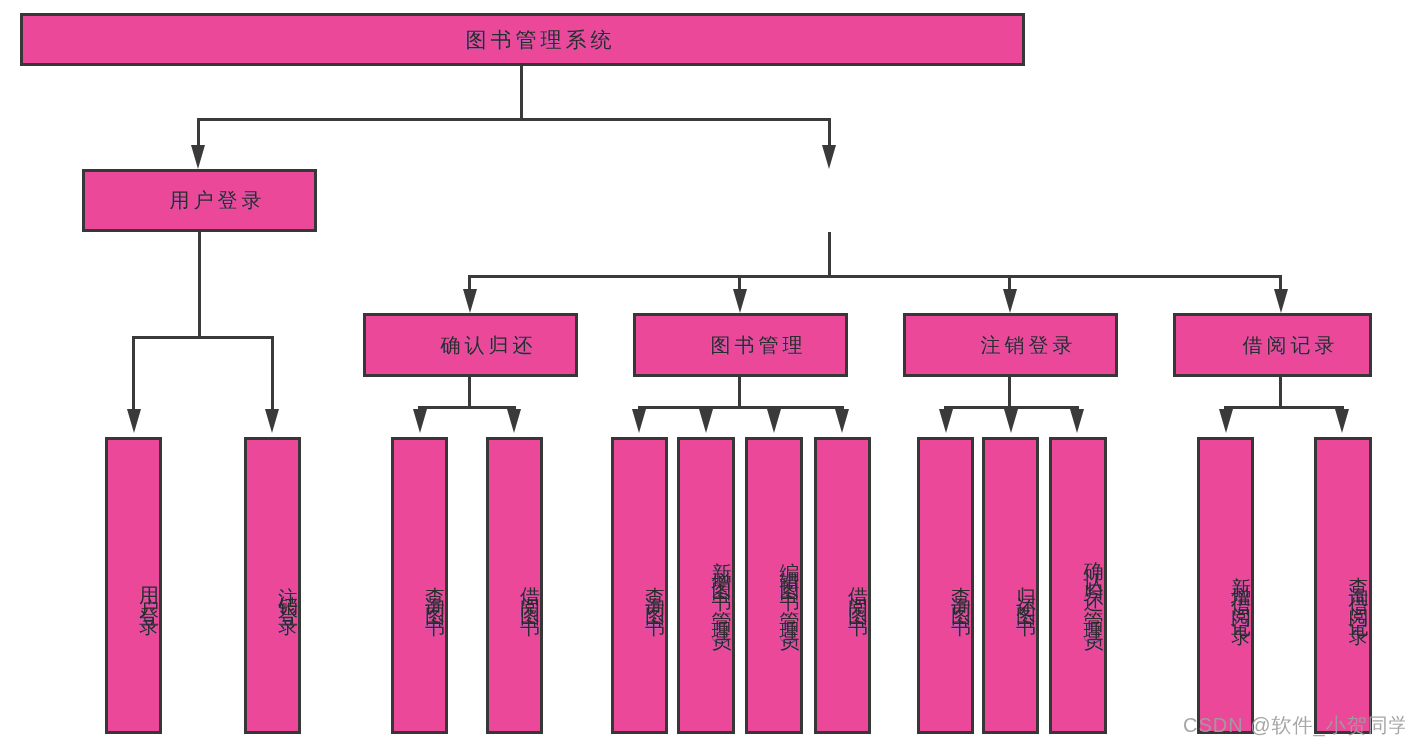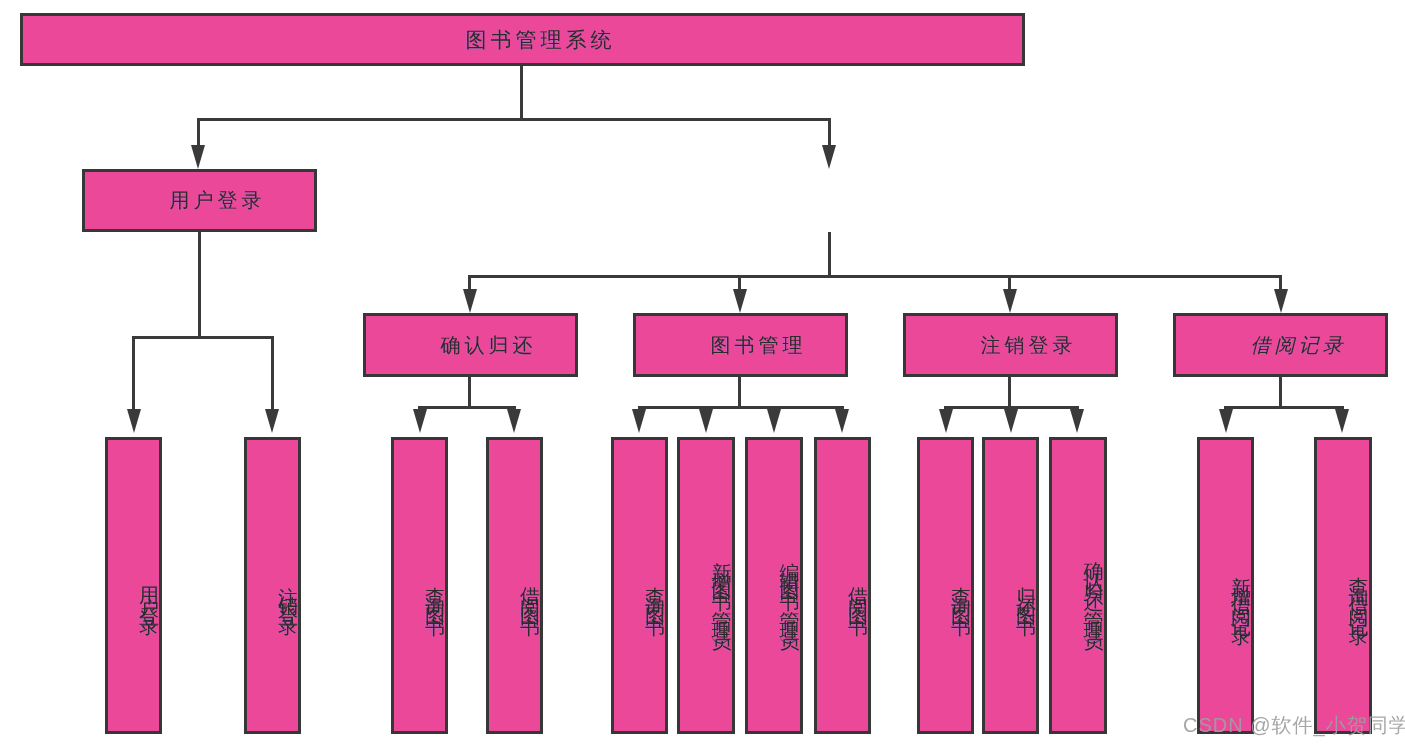--- a/index.html
+++ b/index.html
@@ -63,21 +63,21 @@
 
   <div class="box hbox" style="left:363px; top:313px; width:215px; height:64px;">
     <span>确认归还</span>
   </div>
   <div class="box hbox" style="left:633px; top:313px; width:215px; height:64px;">
     <span>图书管理</span>
   </div>
   <div class="box hbox" style="left:903px; top:313px; width:215px; height:64px;">
     <span>注销登录</span>
   </div>
-  <div class="box hbox" style="left:1173px; top:313px; width:215px; height:64px;font-style:italic;">
+  <div class="box hbox" style="left:1173px; top:313px; width:199px; height:64px;">
     <span>借阅记录</span>
   </div>
 
   <div class="box vbox" style="left:105px; top:437px; width:57px; height:297px;">
     <span>用户登录</span>
   </div>
   <div class="box vbox" style="left:244px; top:437px; width:57px; height:297px;">
     <span>注销登录</span>
   </div>
 

